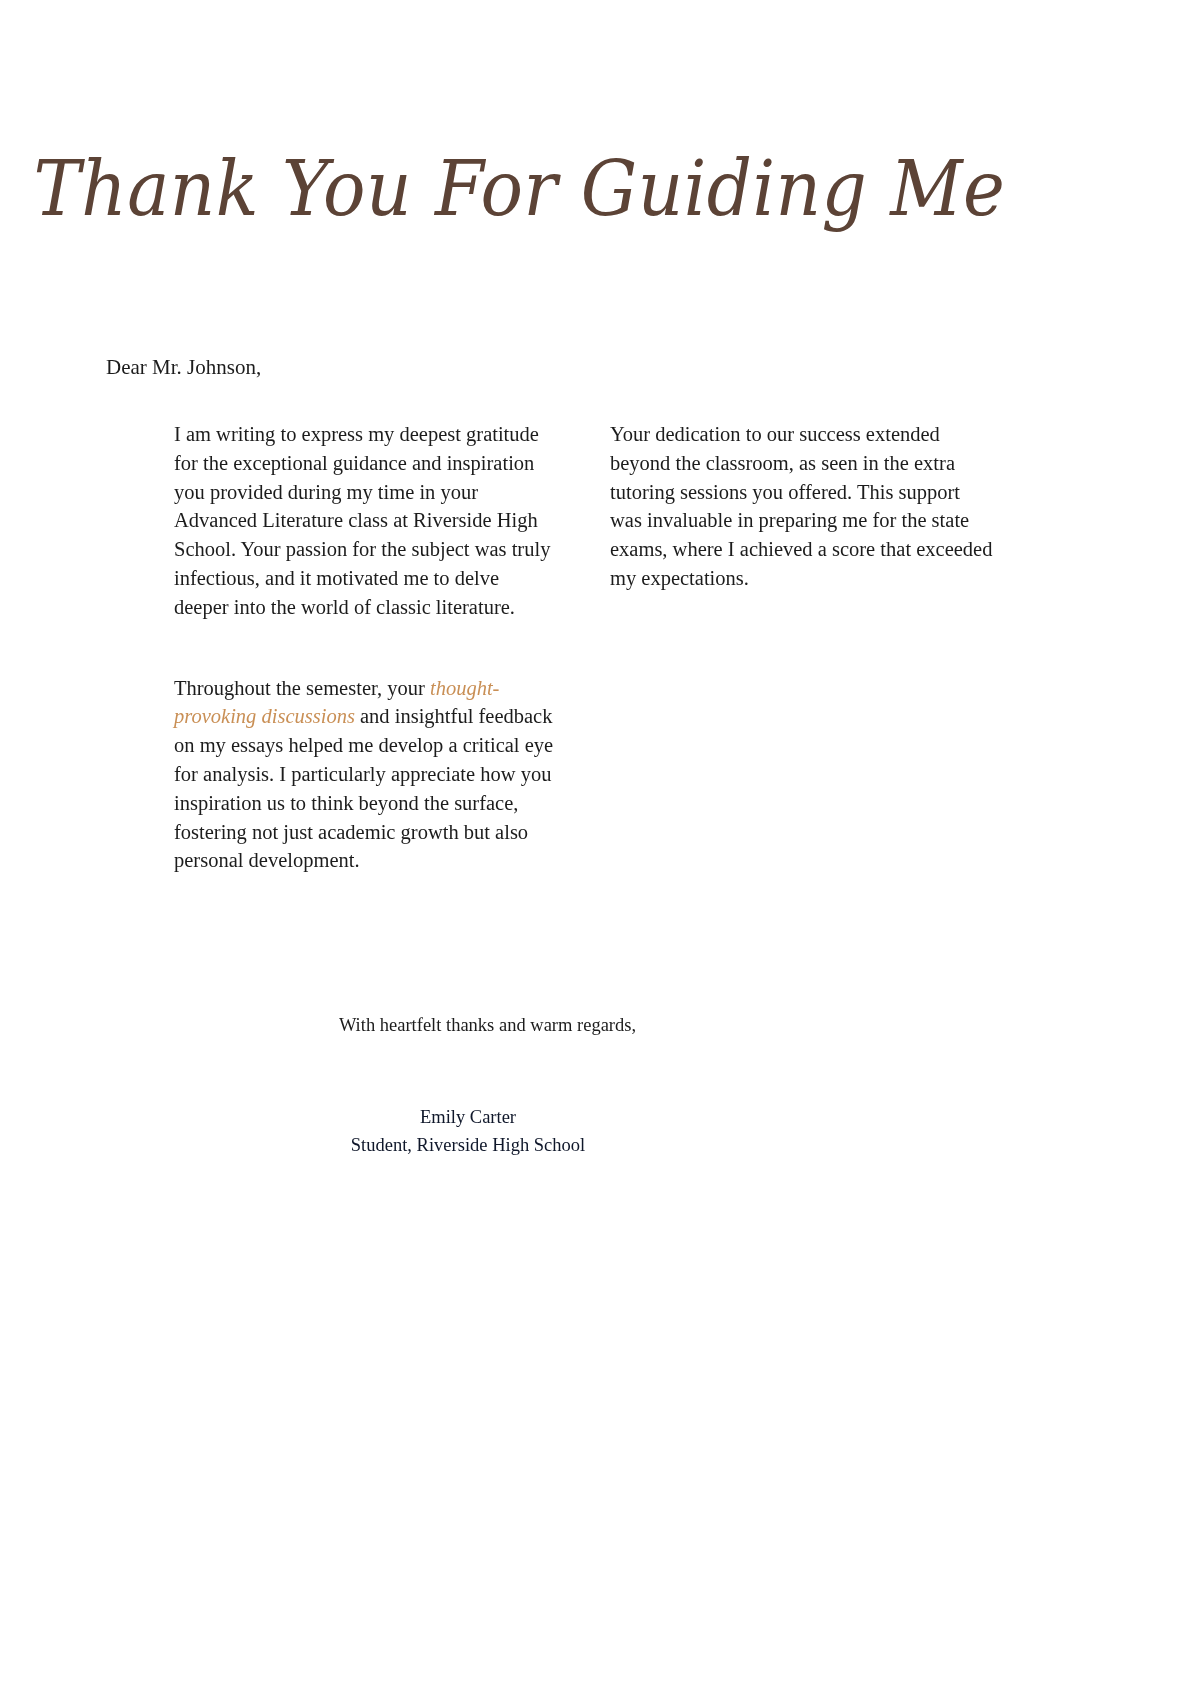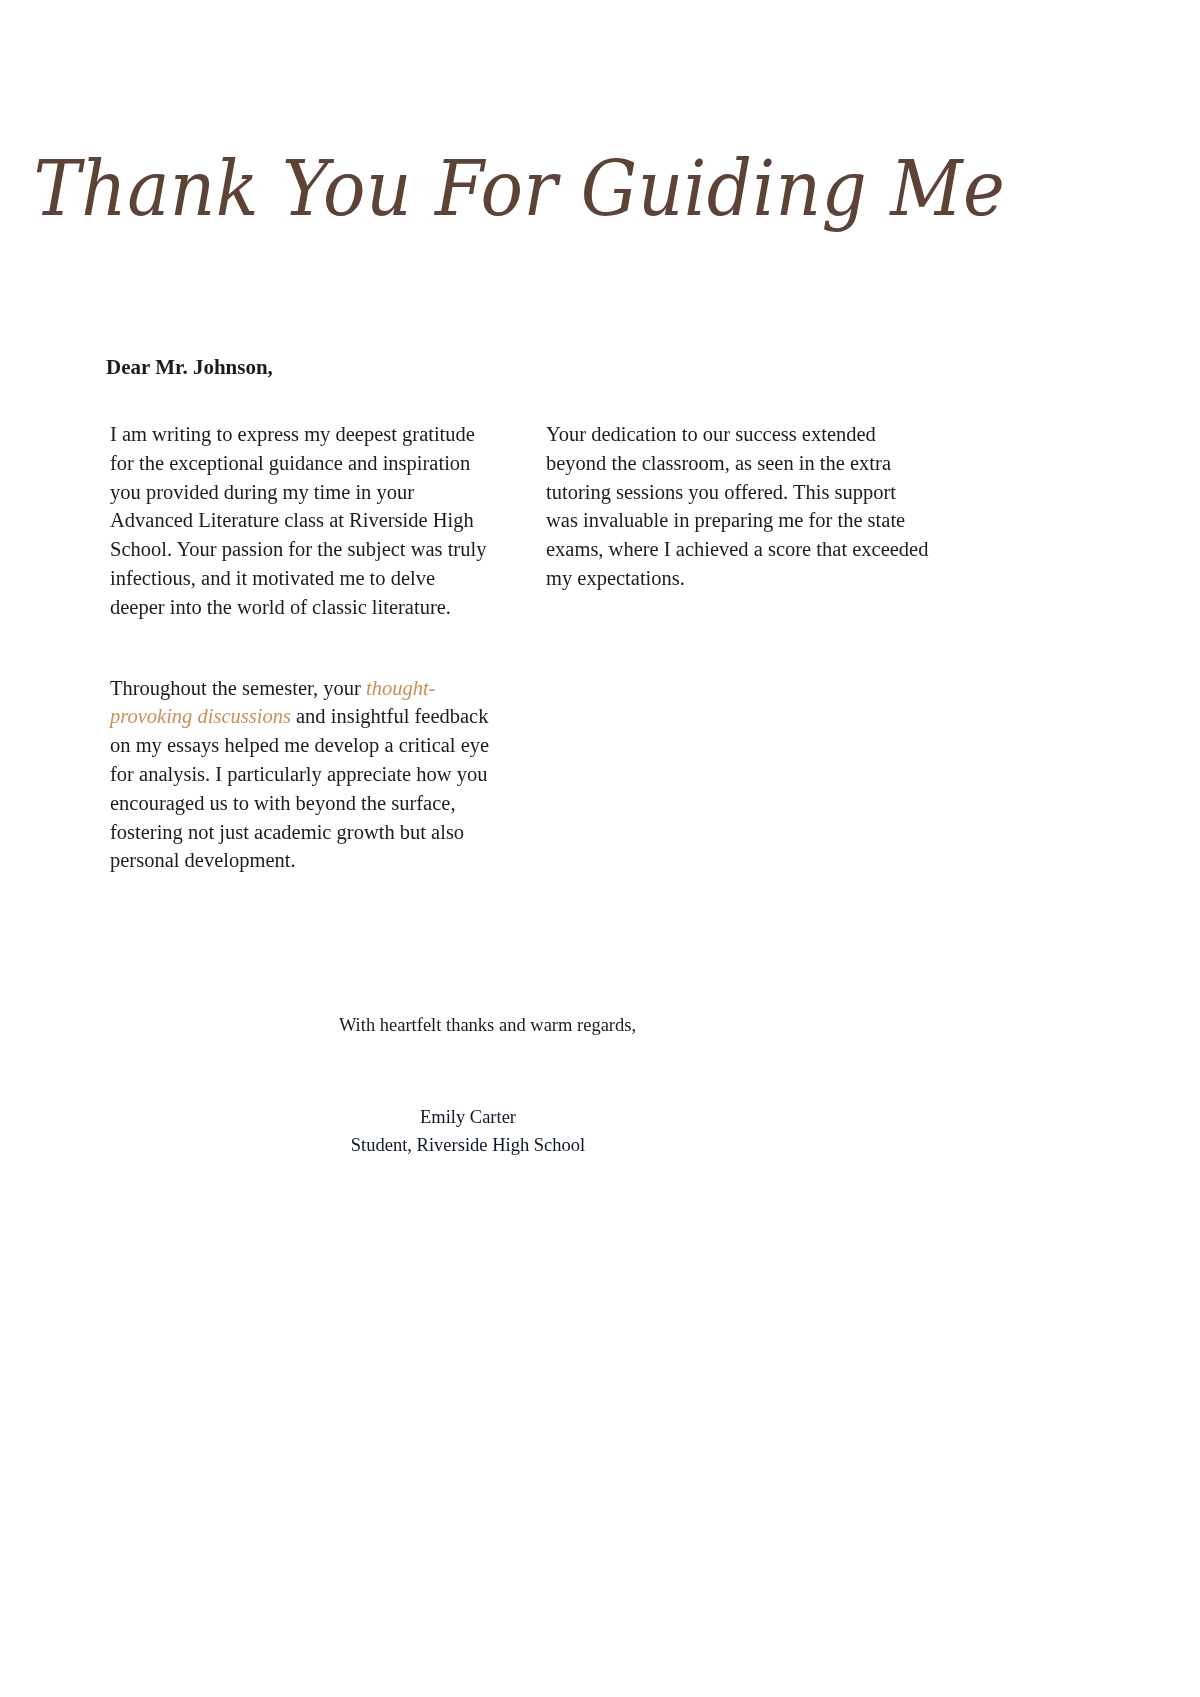--- a/index.html
+++ b/index.html
@@ -46,32 +46,32 @@
   }
 
   
   .greeting {
     position: absolute;
     top: 352px;
     left: 106px;
     font-size: 21px;
     line-height: 1.5;
     color: #1c1c1c;
-    font-weight: bold;
   }
 
   
   .columns {
     position: absolute;
     top: 420px;
-    left: 110px;
+    left: 90px;
     width: 988px;
     display: flex;
     gap: 52px;
     align-items: flex-start;
+    justify-content: center;
   }
   .column {
     width: 384px;
     flex: 0 0 384px;
   }
   .column.right {
     width: 384px;
     flex: 0 0 384px;
   }
   .para {
@@ -135,21 +135,21 @@
   <div class="title-block">
     <h1 class="doc-title">Thank You For Guiding Me</h1>
   </div>
 
   <div class="greeting">Dear Mr. Johnson,</div>
 
   <div class="columns">
 
     <div class="column left">
       <p class="para">I am writing to express my deepest gratitude for the exceptional guidance and inspiration you provided during my time in your Advanced Literature class at Riverside High School. Your passion for the subject was truly infectious, and it motivated me to delve deeper into the world of classic literature.</p>
-      <p class="para"><span>Throughout the semester, your </span><span class="accent">thought-provoking discussions</span><span> and insightful feedback on my essays helped me develop a critical eye for analysis. I particularly appreciate how you encouraged us to with beyond the surface, fostering not just academic growth but also personal development.</span></p>
+      <p class="para"><span>Throughout the semester, your </span><span class="accent">thought-provoking discussions</span><span> and insightful feedback on my essays helped me develop a critical eye for analysis. I particularly appreciate how you inspiration us to think beyond the surface, fostering not just academic growth but also personal development.</span></p>
     </div>
 
     <div class="column right">
       <p class="para">Your dedication to our success extended beyond the classroom, as seen in the extra tutoring sessions you offered. This support was invaluable in preparing me for the state exams, where I achieved a score that exceeded my expectations.</p>
     </div>
 
   </div>
 
   <div class="closing">
     <span class="closing-inner">With heartfelt thanks and warm regards,</span>

